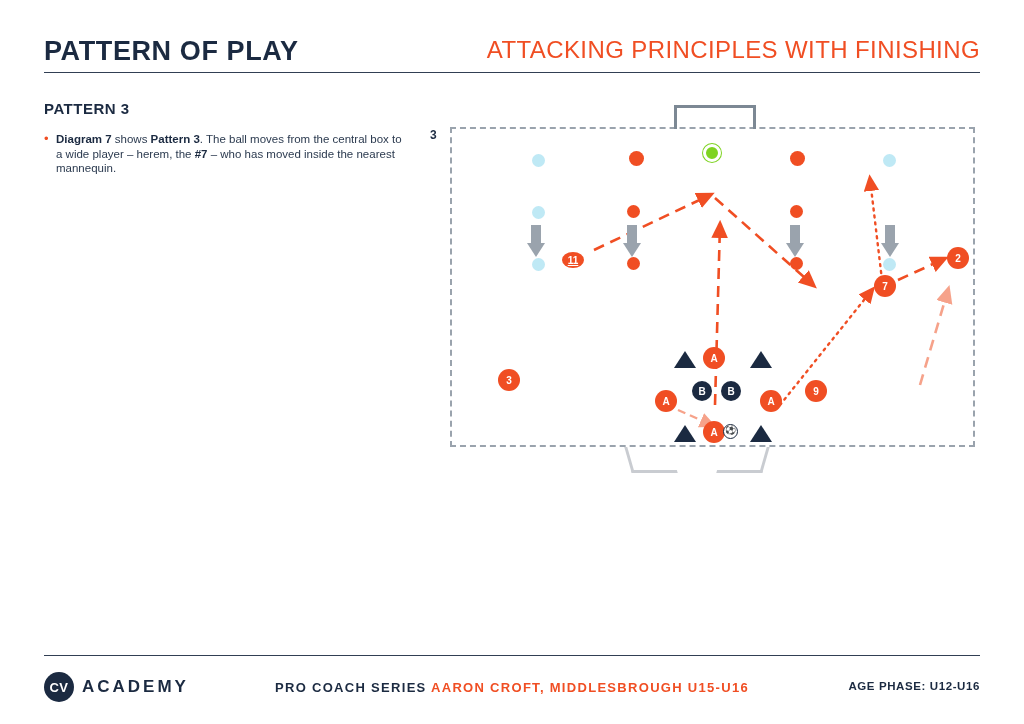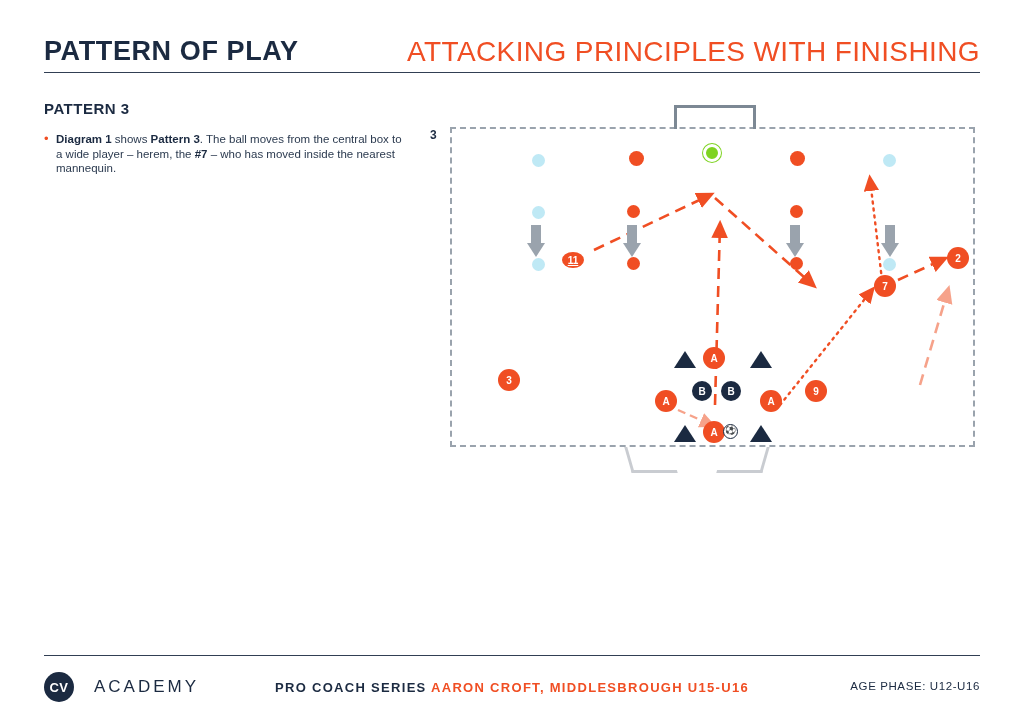--- a/index.html
+++ b/index.html
@@ -33,21 +33,21 @@
     top: 4px;
     font-size: 27px;
     font-weight: bold;
     letter-spacing: 0.6px;
     color: #1b2a41;
   }
   .header-subtitle {
     position: absolute;
     right: 0;
     top: 4px;
-    font-size: 28px;
+    font-size: 24px;
     letter-spacing: 0.4px;
     color: #f04e23;
   }
   .header-rule {
     position: absolute;
     left: 44px;
     top: 72px;
     width: 936px;
     height: 1px;
     background: #1b2a41;
@@ -265,23 +265,23 @@
     background: #1b2a41;
     color: #ffffff;
     font-size: 13px;
     font-weight: bold;
     display: flex;
     align-items: center;
     justify-content: center;
     letter-spacing: 0.5px;
   }
   .logo-text {
-    margin-left: 20px;
+    margin-left: 8px;
     font-size: 17px;
-    font-weight: normal;
+    font-weight: bold;
     letter-spacing: 3px;
     color: #1b2a41;
   }
   .footer-center {
     position: absolute;
     left: 50%;
     top: 12px;
     transform: translateX(-50%);
     font-size: 13px;
     font-weight: bold;
@@ -292,40 +292,40 @@
     color: #1b2a41;
   }
   .footer-center .coach {
     color: #f04e23;
   }
   .footer-right {
     position: absolute;
     right: 0;
     top: 12px;
     font-size: 11.5px;
-    font-weight: normal;
+    font-weight: bold;
     letter-spacing: 0.6px;
     color: #1b2a41;
   }
 </style>
 </head>
 <body>
 
 <div class="page">
 
   <div class="header">
     <div class="header-title">PATTERN OF PLAY</div>
     <div class="header-subtitle">ATTACKING PRINCIPLES WITH FINISHING</div>
   </div>
   <div class="header-rule"></div>
 
   <div class="pattern-heading">PATTERN 3</div>
   <div class="bullets">
     <div class="bullet">
-      <b>Diagram 1</b> shows <b>Pattern 3</b>. The ball moves from the central box to a wide player – herem, the <b>#7</b> – who has moved inside the nearest mannequin.
+      <b>Diagram 7</b> shows <b>Pattern 3</b>. The ball moves from the central box to a wide player – herem, the <b>#7</b> – who has moved inside the nearest mannequin.
     </div>
   </div>
 
   <div class="diagram">
     <div class="diagram-number">3</div>
     <div class="pitch-box"></div>
     <div class="goal-top"></div>
     <div class="goal-bottom-left"></div>
     <div class="goal-bottom-right"></div>
 

